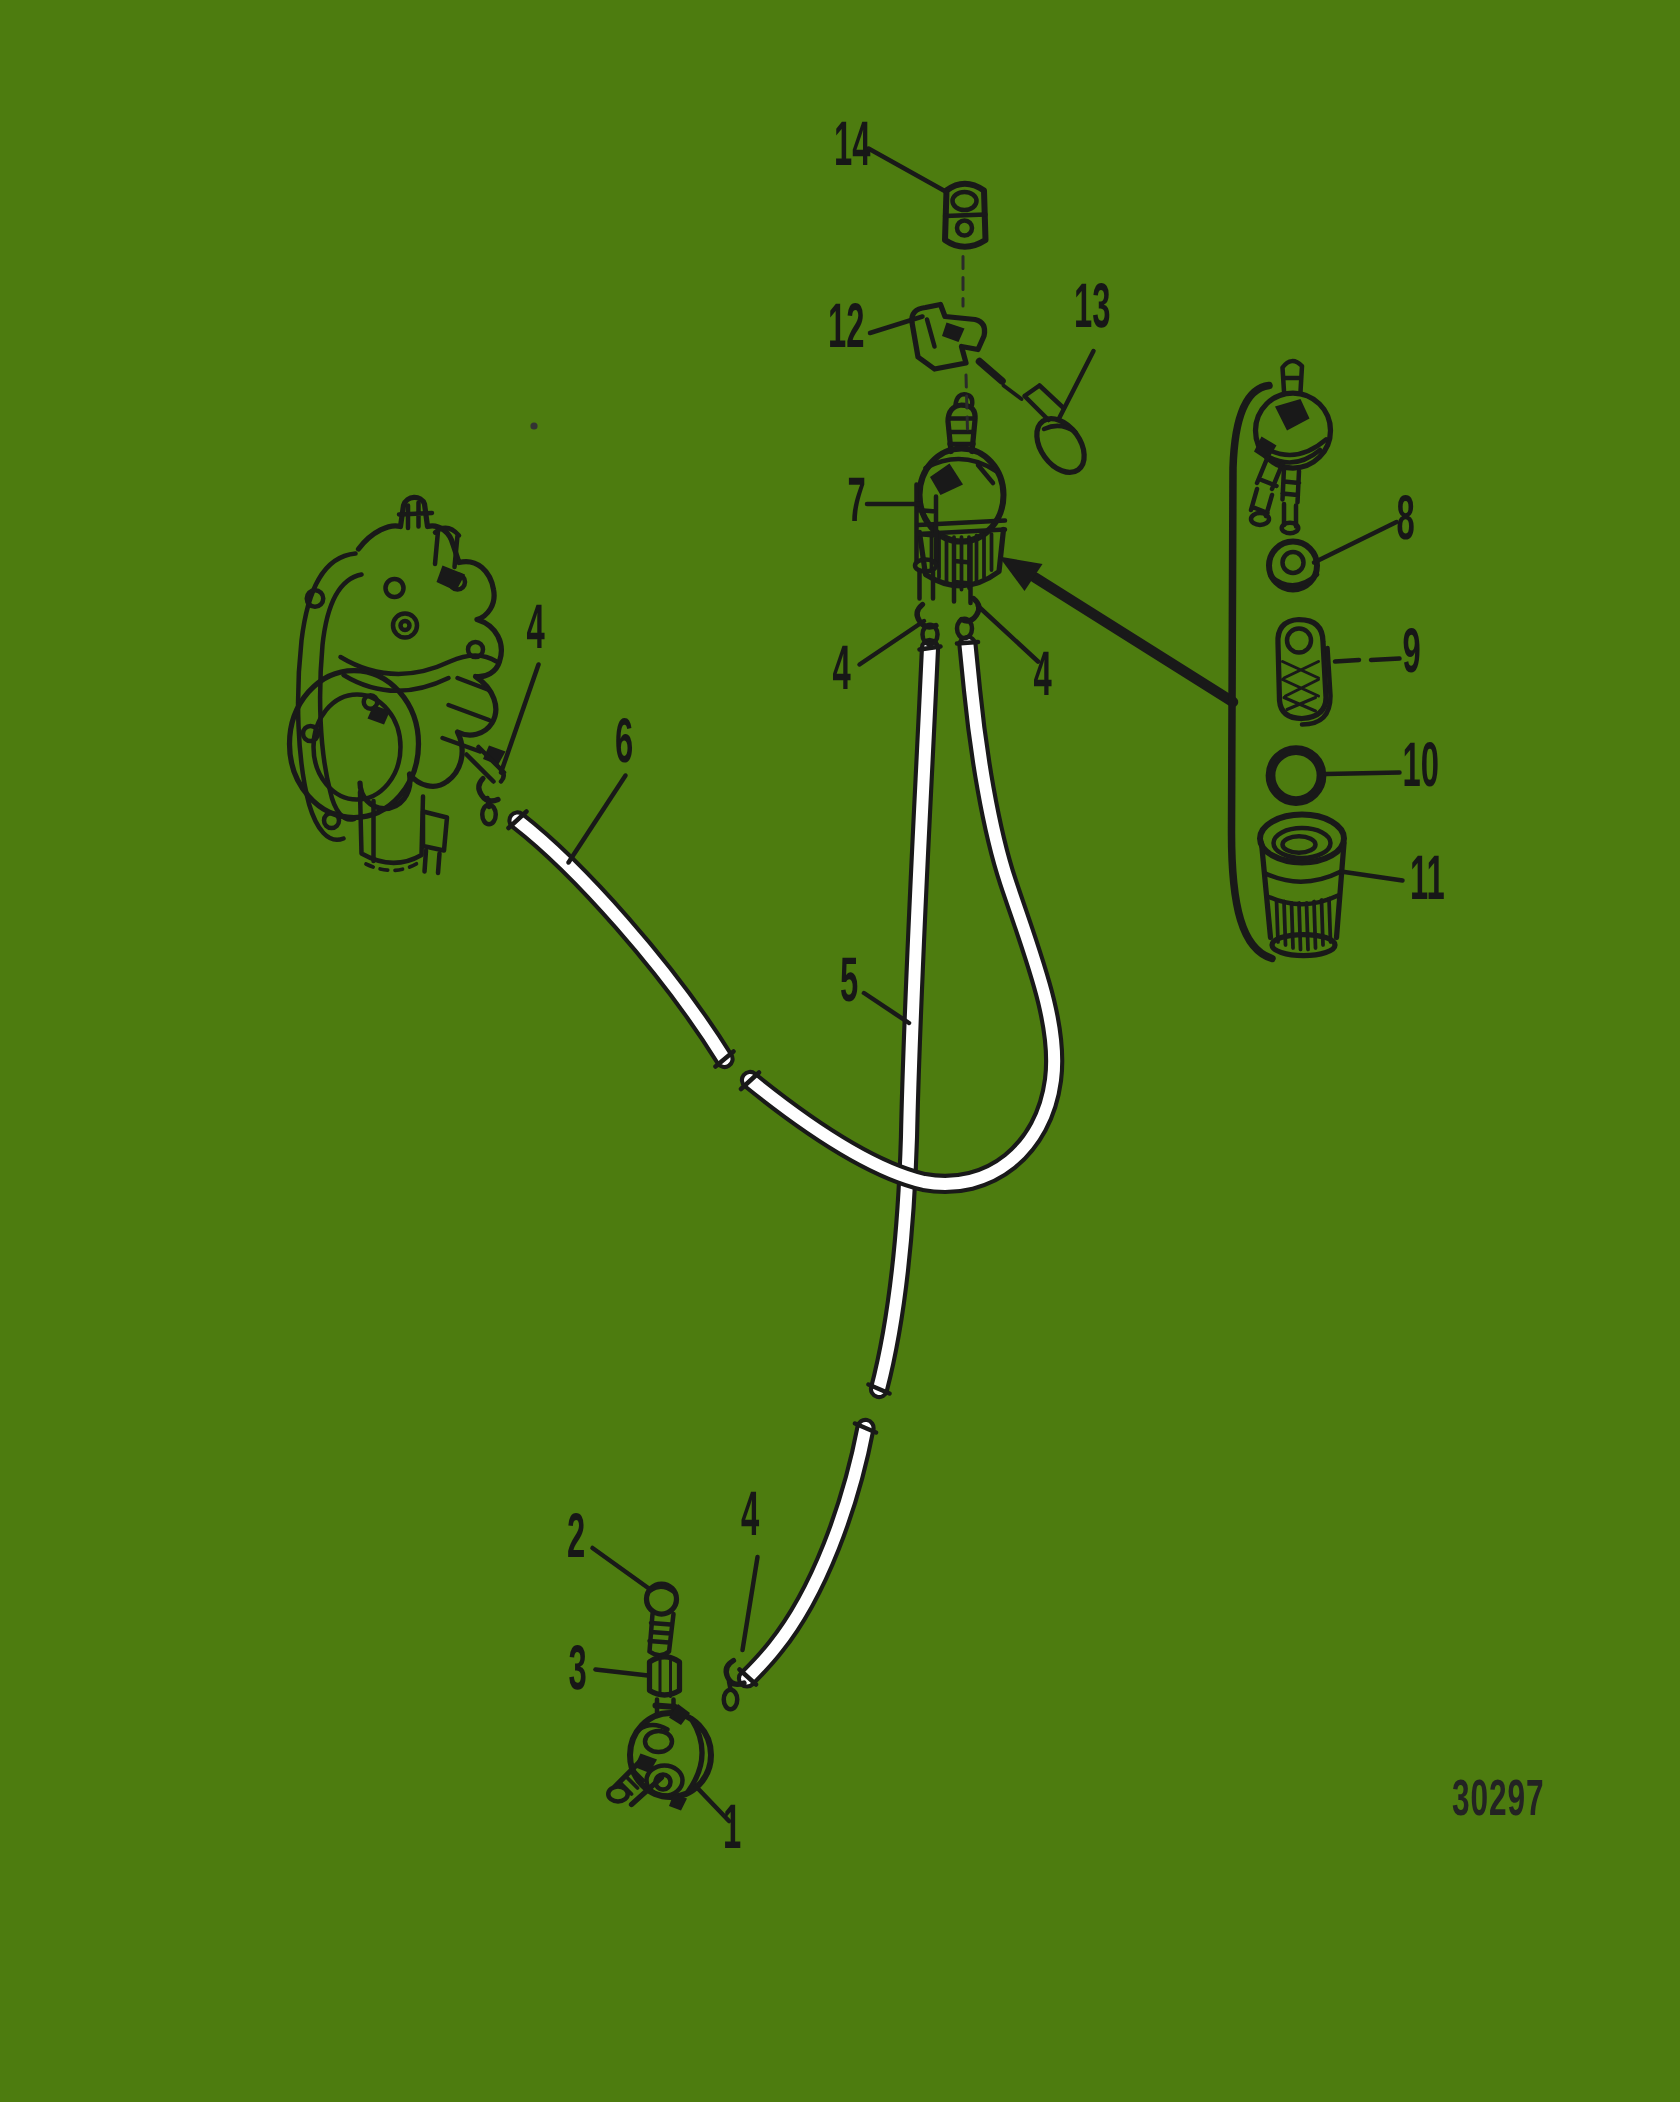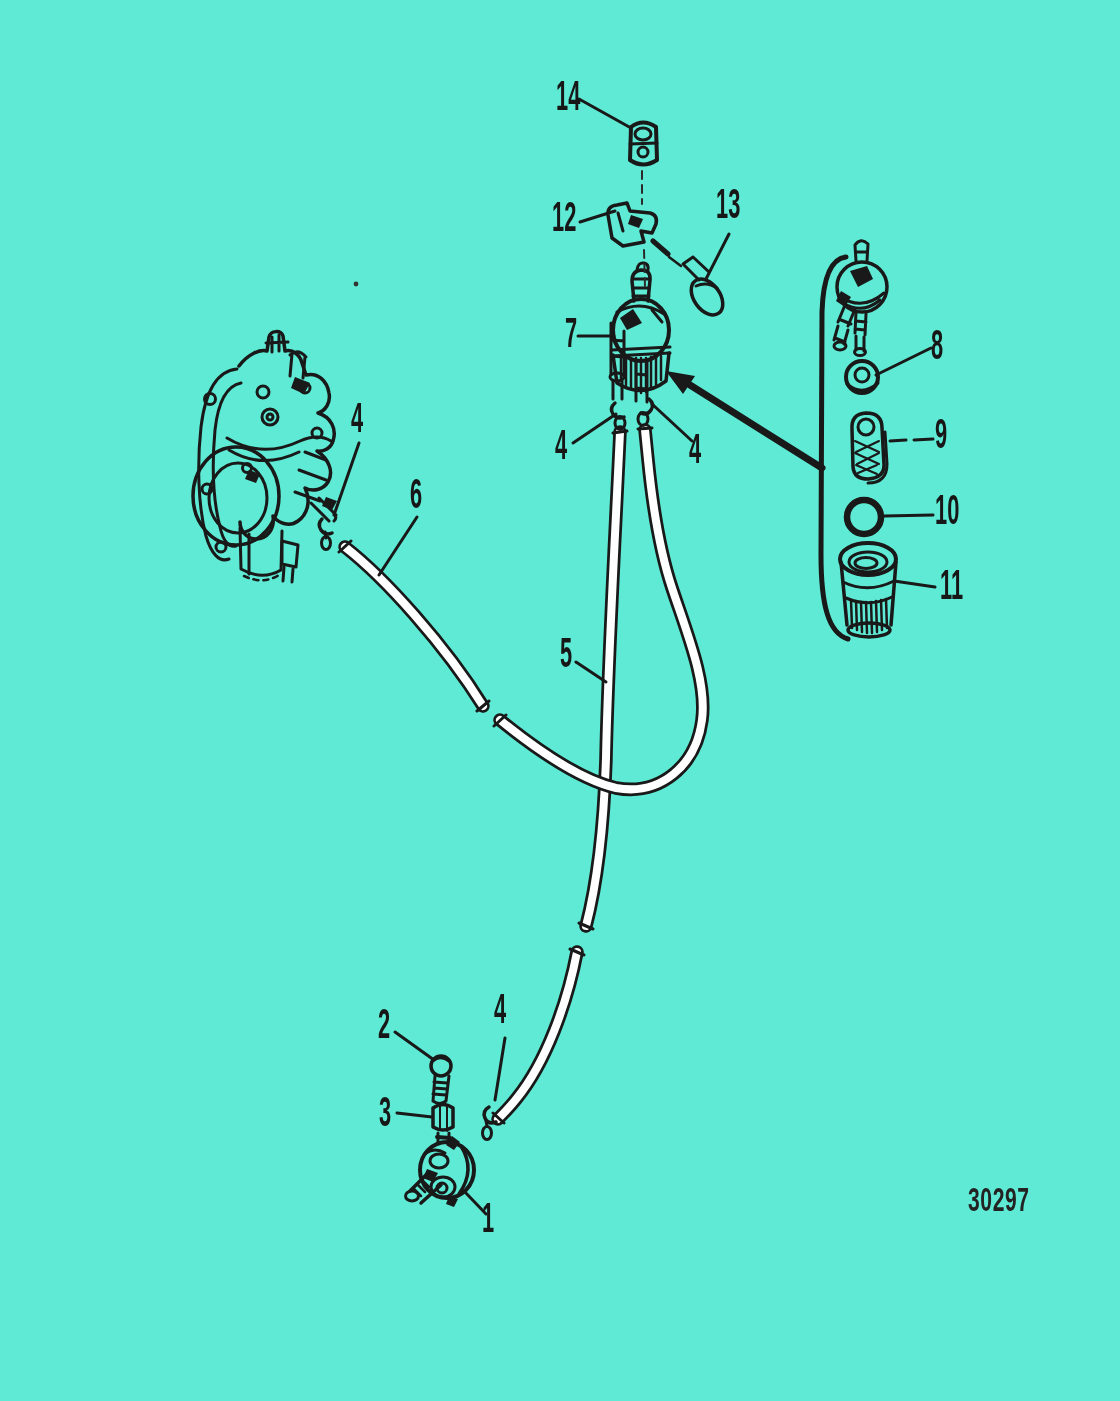--- a/index.html
+++ b/index.html
@@ -1,16 +1,16 @@
 <!DOCTYPE html>
 <html><head>
 <meta charset="utf-8">
 <style>
   html,body{margin:0;padding:0;background:#fff;}
-  .stage{position:relative;width:1120px;height:1401px;background:#5eead4;overflow:hidden;
+  .stage{position:relative;width:1120px;height:1401px;background:#4d7c0f;overflow:hidden;
          font-family:"Liberation Sans",sans-serif;}
   .art{position:absolute;left:0;top:0;}
   .callout{position:absolute;font-family:"Liberation Sans",sans-serif;font-weight:700;
            font-size:42px;line-height:1;color:#171717;transform:scaleX(.52);
            transform-origin:0 0;white-space:nowrap;}
   .partnum{position:absolute;font-family:"Liberation Sans",sans-serif;font-weight:700;
            font-size:34px;line-height:1;color:#232323;transform:scaleX(.62);
            transform-origin:0 0;letter-spacing:1px;}
   svg *{vector-effect:none;}
 </style>

